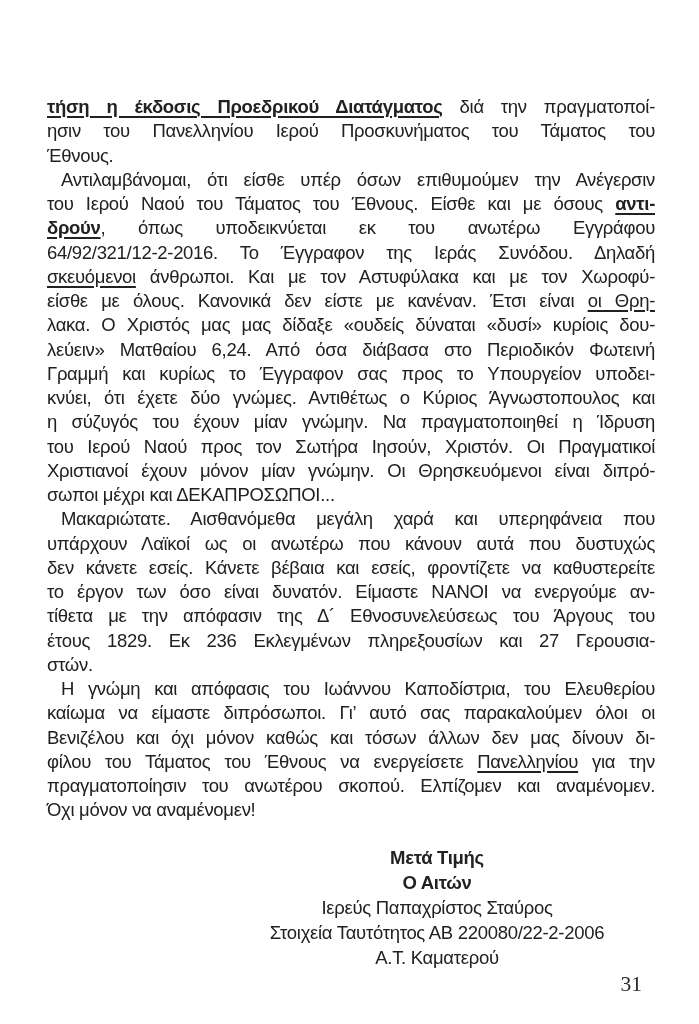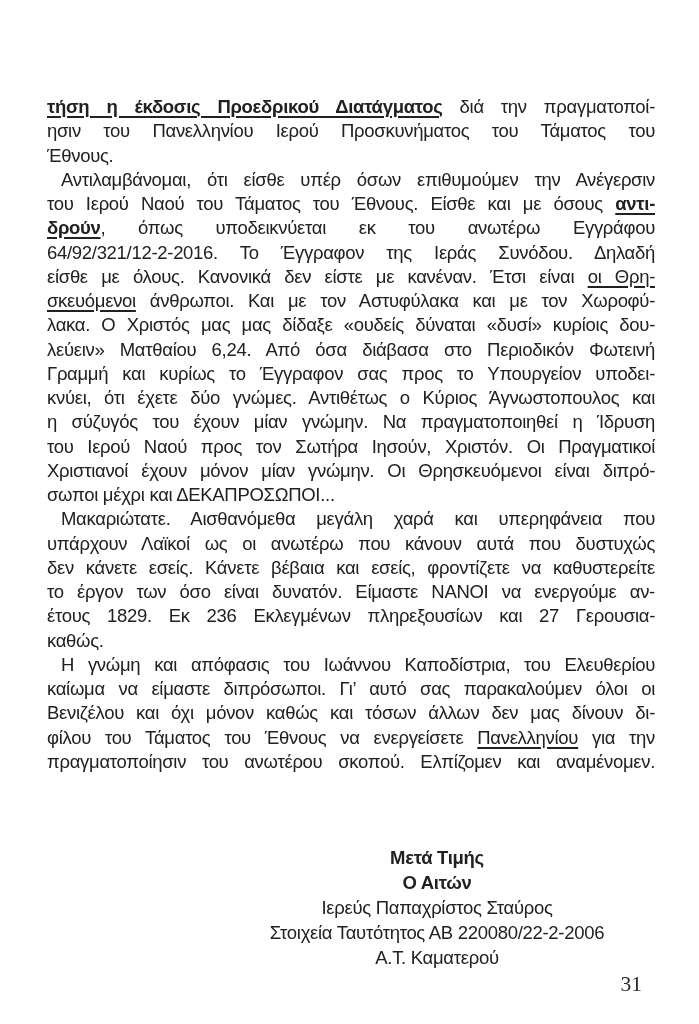--- a/index.html
+++ b/index.html
@@ -74,41 +74,43 @@
 
 <div class="page" style="color: rgb(33, 33, 33);">
   <div class="body-text">
       <div class="line"><span class="bold ul">τήση η έκδοσις Προεδρικού Διατάγματος</span><span> διά την πραγματοποί-</span></div>
       <div class="line"><span>ησιν του Πανελληνίου Ιερού Προσκυνήματος του Τάματος του</span></div>
       <div class="line nojust"><span>Έθνους.</span></div>
       <div class="line indent"><span>Αντιλαμβάνομαι, ότι είσθε υπέρ όσων επιθυμούμεν την Ανέγερσιν</span></div>
       <div class="line"><span>του Ιερού Ναού του Τάματος του Έθνους. Είσθε και με όσους </span><span class="bold ul">αντι-</span></div>
       <div class="line"><span class="bold ul">δρούν</span><span>, όπως υποδεικνύεται εκ του ανωτέρω Εγγράφου</span></div>
       <div class="line"><span>64/92/321/12-2-2016. Το Έγγραφον της Ιεράς Συνόδου. Δηλαδή</span></div>
+      <div class="line"><span class="ul">σκευόμενοι</span><span> άνθρωποι. Και με τον Αστυφύλακα και με τον Χωροφύ-</span></div>
       <div class="line"><span>είσθε με όλους. Κανονικά δεν είστε με κανέναν. Έτσι είναι </span><span class="ul">οι Θρη-</span></div>
-      <div class="line"><span class="ul">σκευόμενοι</span><span> άνθρωποι. Και με τον Αστυφύλακα και με τον Χωροφύ-</span></div>
       <div class="line"><span>λακα. Ο Χριστός μας μας δίδαξε «ουδείς δύναται «δυσί» κυρίοις δου-</span></div>
       <div class="line"><span>λεύειν» Ματθαίου 6,24. Από όσα διάβασα στο Περιοδικόν Φωτεινή</span></div>
       <div class="line"><span>Γραμμή και κυρίως το Έγγραφον σας προς το Υπουργείον υποδει-</span></div>
       <div class="line"><span>κνύει, ότι έχετε δύο γνώμες. Αντιθέτως ο Κύριος Άγνωστοπουλος και</span></div>
       <div class="line"><span>η σύζυγός του έχουν μίαν γνώμην. Να πραγματοποιηθεί η Ίδρυση</span></div>
       <div class="line"><span>του Ιερού Ναού προς τον Σωτήρα Ιησούν, Χριστόν. Οι Πραγματικοί</span></div>
       <div class="line"><span>Χριστιανοί έχουν μόνον μίαν γνώμην. Οι Θρησκευόμενοι είναι διπρό-</span></div>
       <div class="line nojust"><span>σωποι μέχρι και ΔΕΚΑΠΡΟΣΩΠΟΙ...</span></div>
       <div class="line indent"><span>Μακαριώτατε. Αισθανόμεθα μεγάλη χαρά και υπερηφάνεια που</span></div>
       <div class="line"><span>υπάρχουν Λαϊκοί ως οι ανωτέρω που κάνουν αυτά που δυστυχώς</span></div>
       <div class="line"><span>δεν κάνετε εσείς. Κάνετε βέβαια και εσείς, φροντίζετε να καθυστερείτε</span></div>
       <div class="line"><span>το έργον των όσο είναι δυνατόν. Είμαστε ΝΑΝΟΙ να ενεργούμε αν-</span></div>
+      <div class="line"><span>τίθετα με την απόφασιν της Δ´ Εθνοσυνελεύσεως του Άργους του</span></div>
       <div class="line"><span>έτους 1829. Εκ 236 Εκλεγμένων πληρεξουσίων και 27 Γερουσια-</span></div>
-      <div class="line nojust"><span>καθώς.</span></div>
+      <div class="line nojust"><span>στών.</span></div>
       <div class="line indent"><span>Η γνώμη και απόφασις του Ιωάννου Καποδίστρια, του Ελευθερίου</span></div>
       <div class="line"><span>καίωμα να είμαστε διπρόσωποι. Γι’ αυτό σας παρακαλούμεν όλοι οι</span></div>
       <div class="line"><span>Βενιζέλου και όχι μόνον καθώς και τόσων άλλων δεν μας δίνουν δι-</span></div>
       <div class="line"><span>φίλου του Τάματος του Έθνους να ενεργείσετε </span><span class="ul">Πανελληνίου</span><span> για την</span></div>
       <div class="line"><span>πραγματοποίησιν του ανωτέρου σκοπού. Ελπίζομεν και αναμένομεν.</span></div>
+      <div class="line nojust"><span>Όχι μόνον να αναμένομεν!</span></div>
     </div>
   <div class="signature">
       <div class="sig-line bold">Μετά Τιμής</div>
       <div class="sig-line bold">Ο Αιτών</div>
       <div class="sig-line">Ιερεύς Παπαχρίστος Σταύρος</div>
       <div class="sig-line">Στοιχεία Ταυτότητος ΑΒ 220080/22-2-2006</div>
       <div class="sig-line">Α.Τ. Καματερού</div>
     </div>
   <div class="page-number">31</div>
 </div>

